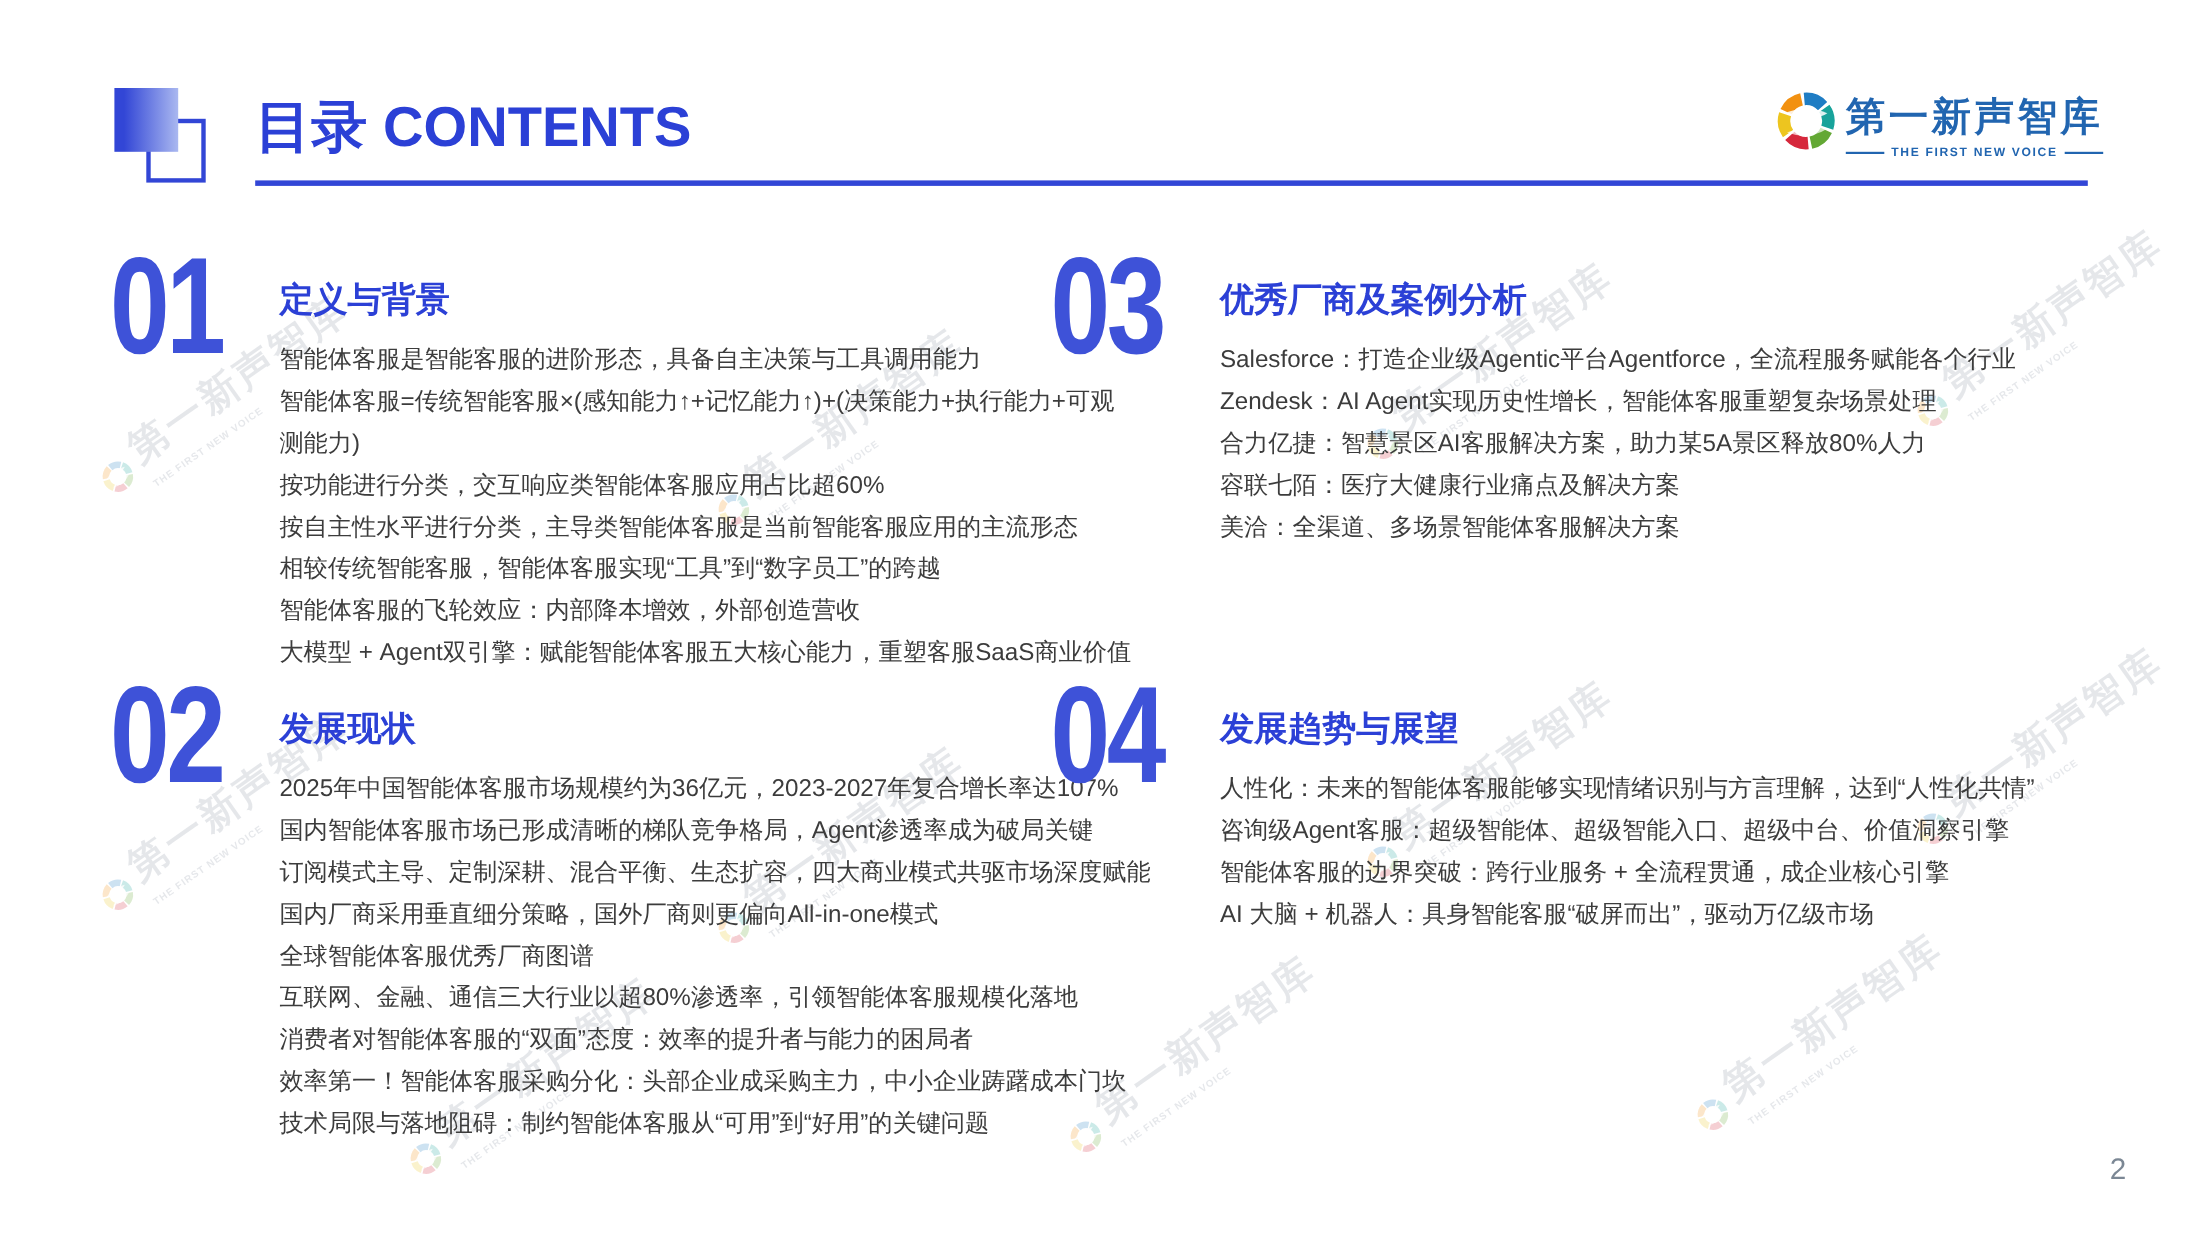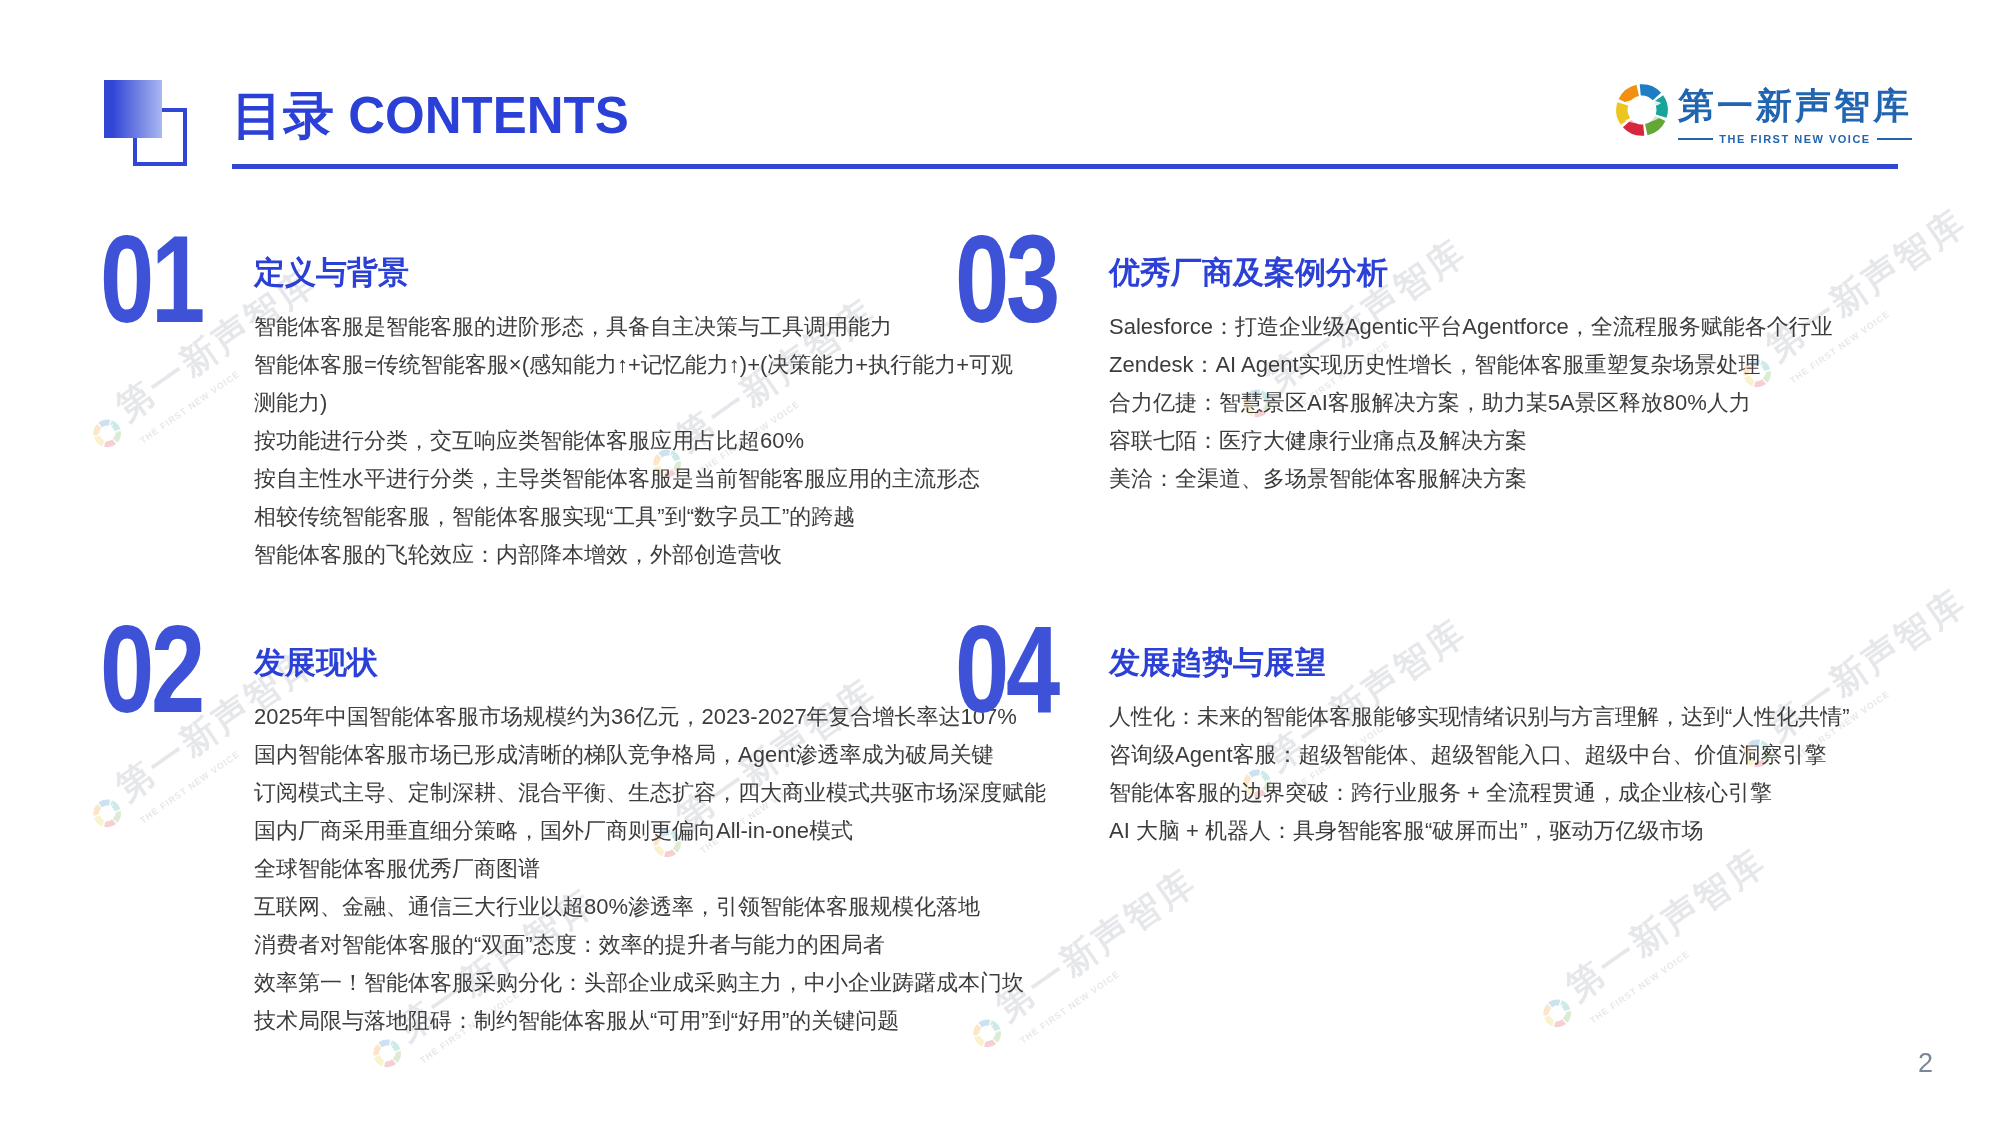--- a/index.html
+++ b/index.html
@@ -186,20 +186,21 @@
   <div class="sec-body">
     <div class="sec-title">定义与背景</div>
     <div class="sec-lines">
         <div class="toc-line">智能体客服是智能客服的进阶形态，具备自主决策与工具调用能力</div>
         <div class="toc-line">智能体客服=传统智能客服×(感知能力↑+记忆能力↑)+(决策能力+执行能力+可观</div>
         <div class="toc-line">测能力)</div>
         <div class="toc-line">按功能进行分类，交互响应类智能体客服应用占比超60%</div>
         <div class="toc-line">按自主性水平进行分类，主导类智能体客服是当前智能客服应用的主流形态</div>
         <div class="toc-line">相较传统智能客服，智能体客服实现“工具”到“数字员工”的跨越</div>
         <div class="toc-line">智能体客服的飞轮效应：内部降本增效，外部创造营收</div>
+        <div class="toc-line">大模型 + Agent双引擎：赋能智能体客服五大核心能力，重塑客服SaaS商业价值</div>
       </div>
   </div>
 </div>
 
 <div class="section" id="section-02">
   <div class="sec-num">02</div>
   <div class="sec-body">
     <div class="sec-title">发展现状</div>
     <div class="sec-lines">
         <div class="toc-line">2025年中国智能体客服市场规模约为36亿元，2023-2027年复合增长率达107%</div>

